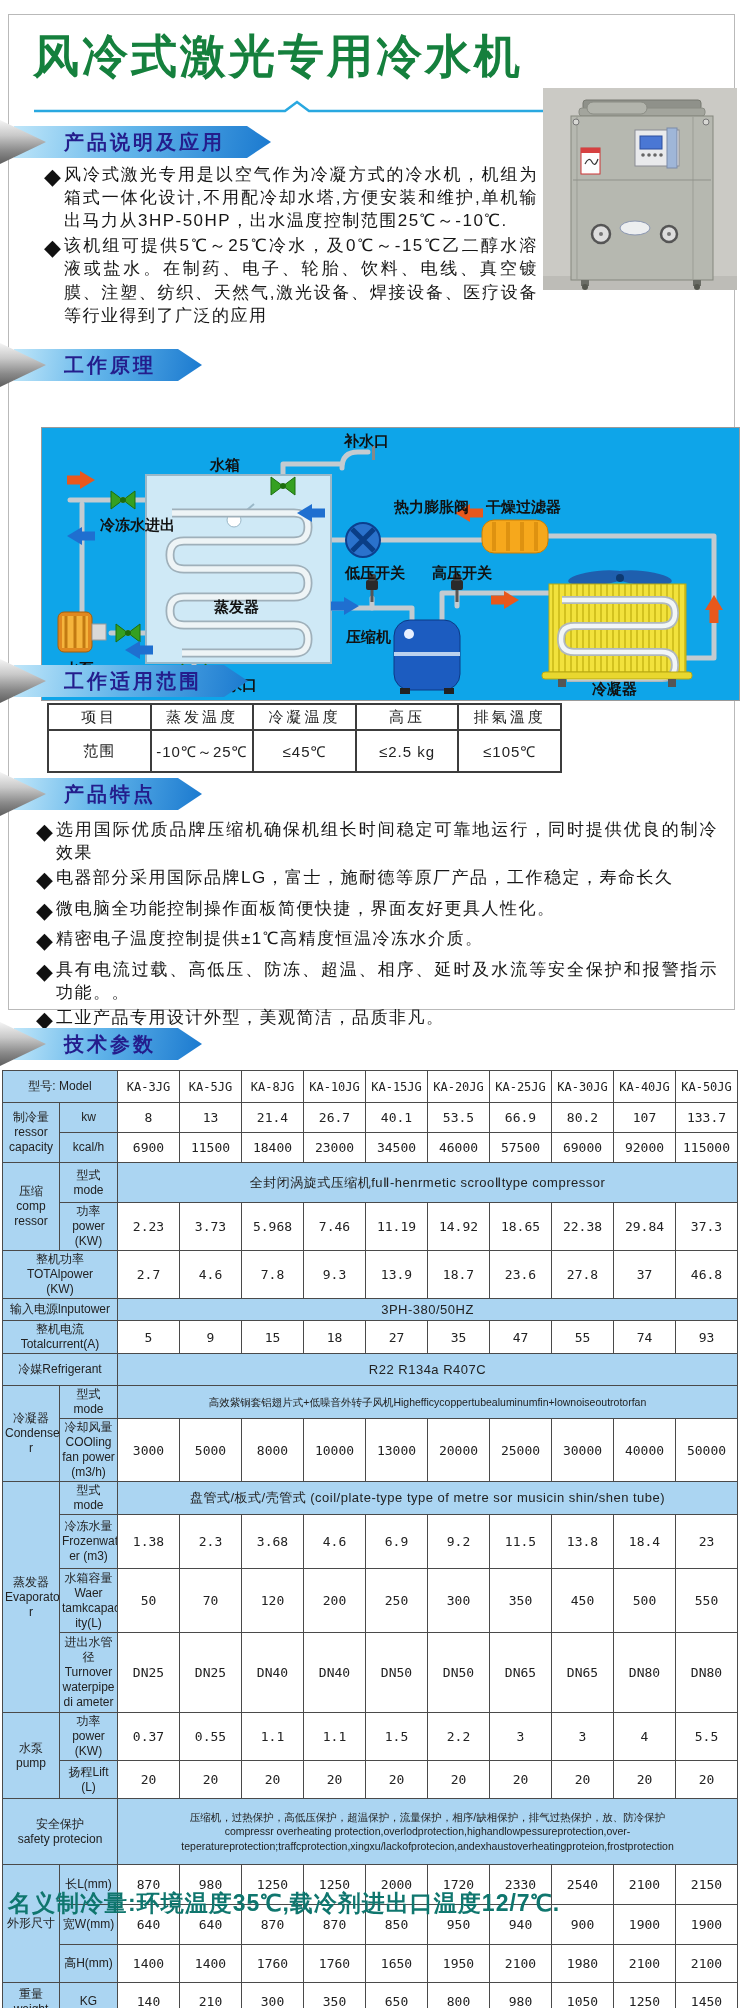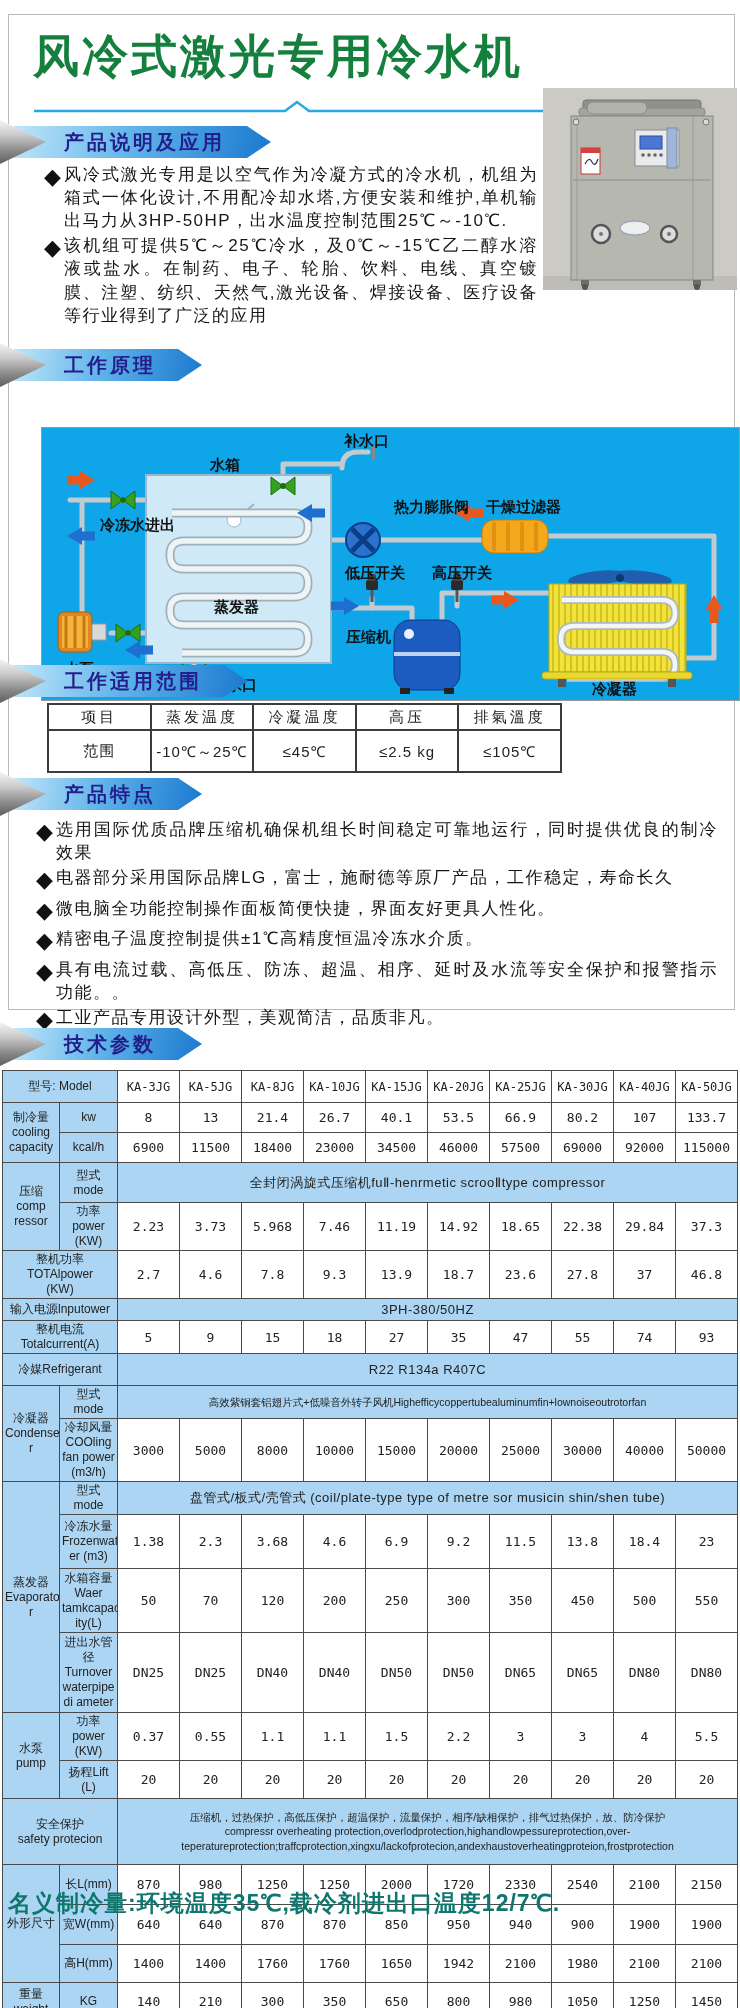--- a/index.html
+++ b/index.html
@@ -333,21 +333,21 @@
           <td class="mdl">KA-10JG</td>
           <td class="mdl">KA-15JG</td>
           <td class="mdl">KA-20JG</td>
           <td class="mdl">KA-25JG</td>
           <td class="mdl">KA-30JG</td>
           <td class="mdl">KA-40JG</td>
           <td class="mdl">KA-50JG</td>
         </tr>
         <tr style="height: 30px;">
           <td rowspan="2" class="lbl">制冷量
-cooling
+ressor
 capacity</td>
           <td class="lbl">kw</td>
           <td class="dat">8</td>
           <td class="dat">13</td>
           <td class="dat">21.4</td>
           <td class="dat">26.7</td>
           <td class="dat">40.1</td>
           <td class="dat">53.5</td>
           <td class="dat">66.9</td>
           <td class="dat">80.2</td>
@@ -435,21 +435,21 @@
         </tr>
         <tr style="height: 50px;">
           <td class="lbl">冷却风量
 COOling
 fan power
 (m3/h)</td>
           <td class="dat">3000</td>
           <td class="dat">5000</td>
           <td class="dat">8000</td>
           <td class="dat">10000</td>
-          <td class="dat">15000</td>
+          <td class="dat">13000</td>
           <td class="dat">20000</td>
           <td class="dat">25000</td>
           <td class="dat">30000</td>
           <td class="dat">40000</td>
           <td class="dat">50000</td>
         </tr>
         <tr style="height: 18px;">
           <td rowspan="4" class="lbl">蒸发器
 Evaporato
 r</td>
@@ -566,21 +566,21 @@
           <td class="dat">1900</td>
           <td class="dat">1900</td>
         </tr>
         <tr style="height: 38px;">
           <td class="lbl">高H(mm)</td>
           <td class="dat">1400</td>
           <td class="dat">1400</td>
           <td class="dat">1760</td>
           <td class="dat">1760</td>
           <td class="dat">1650</td>
-          <td class="dat">1942</td>
+          <td class="dat">1950</td>
           <td class="dat">2100</td>
           <td class="dat">1980</td>
           <td class="dat">2100</td>
           <td class="dat">2100</td>
         </tr>
         <tr style="height: 38px;">
           <td class="lbl">重量
 weight</td>
           <td class="lbl">KG</td>
           <td class="dat">140</td>

